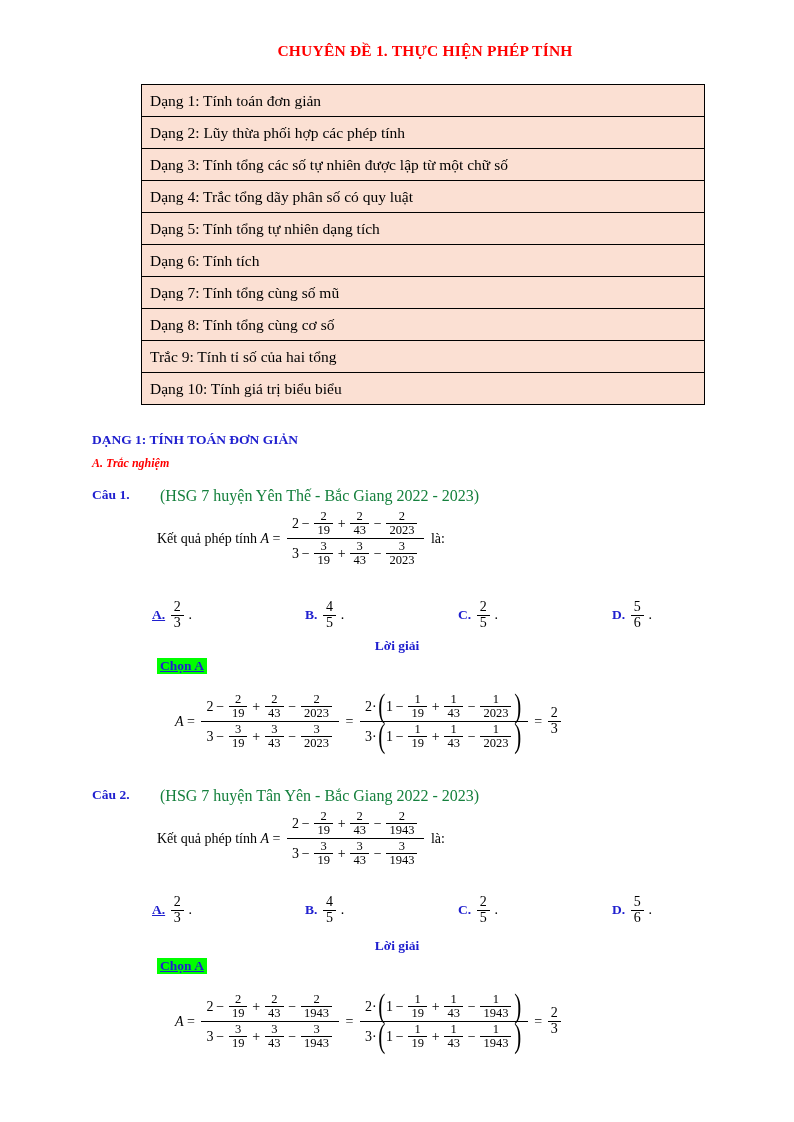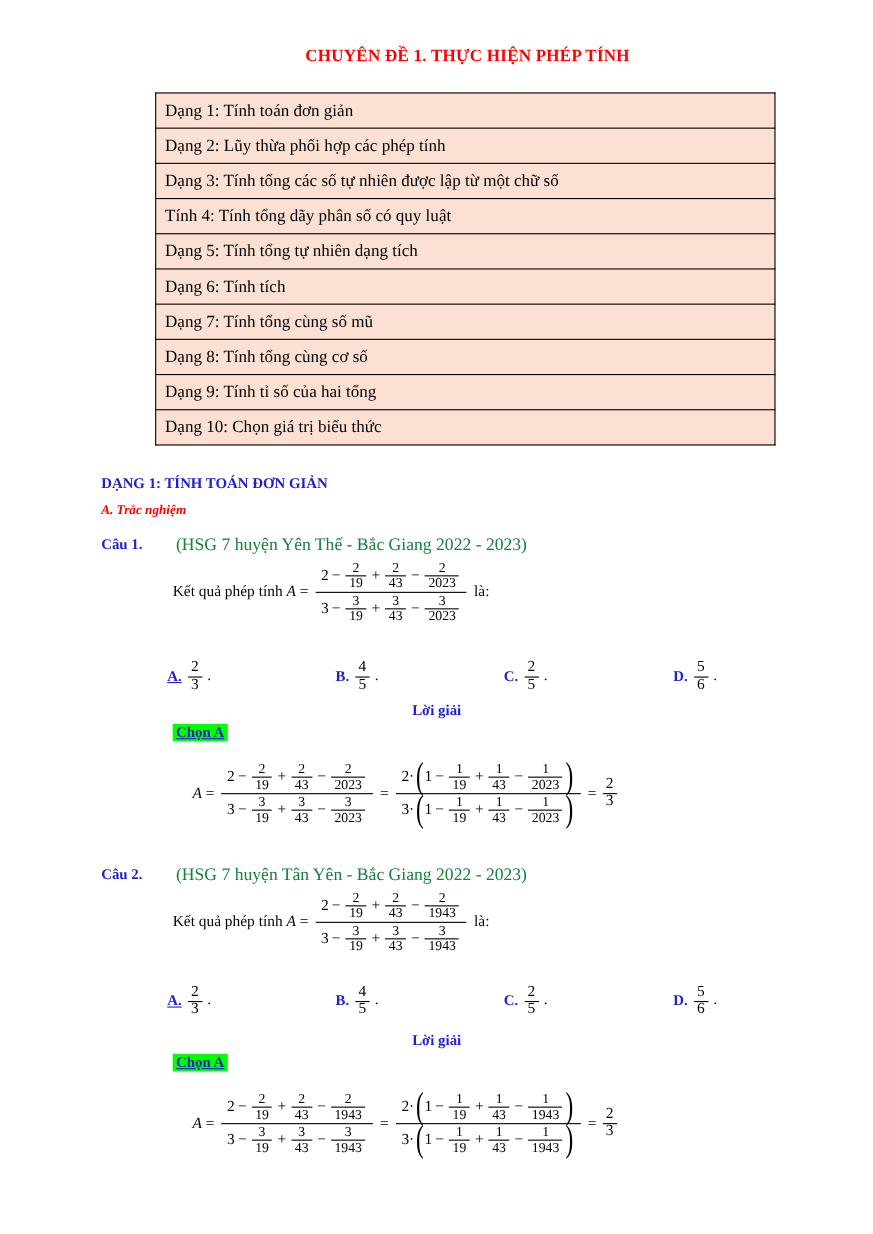--- a/index.html
+++ b/index.html
@@ -124,39 +124,39 @@
         <tr>
           <td>Dạng 1: Tính toán đơn giản</td>
         </tr>
         <tr>
           <td>Dạng 2: Lũy thừa phối hợp các phép tính</td>
         </tr>
         <tr>
           <td>Dạng 3: Tính tổng các số tự nhiên được lập từ một chữ số</td>
         </tr>
         <tr>
-          <td>Tính 4: Tính tổng dãy phân số có quy luật</td>
+          <td>Dạng 4: Trắc tổng dãy phân số có quy luật</td>
         </tr>
         <tr>
           <td>Dạng 5: Tính tổng tự nhiên dạng tích</td>
         </tr>
         <tr>
           <td>Dạng 6: Tính tích</td>
         </tr>
         <tr>
           <td>Dạng 7: Tính tổng cùng số mũ</td>
         </tr>
         <tr>
           <td>Dạng 8: Tính tổng cùng cơ số</td>
         </tr>
         <tr>
-          <td>Dạng 9: Tính tỉ số của hai tổng</td>
-        </tr>
-        <tr>
-          <td>Dạng 10: Chọn giá trị biểu thức</td>
+          <td>Trắc 9: Tính tỉ số của hai tổng</td>
+        </tr>
+        <tr>
+          <td>Dạng 10: Tính giá trị biểu biểu</td>
         </tr>
       </tbody>
   </table>
 
   <div class="h-dang">DẠNG 1: TÍNH TOÁN ĐƠN GIẢN</div>
   <div class="h-tracnghiem">A. Trắc nghiệm</div>
 
   <div id="questions">
       <div class="q-label" style="left: 92px; top: 487px;">Câu 1.</div>
       <div class="q-source" style="left: 160px; top: 487px;">(HSG 7 huyện Yên Thế - Bắc Giang 2022 - 2023)</div>

